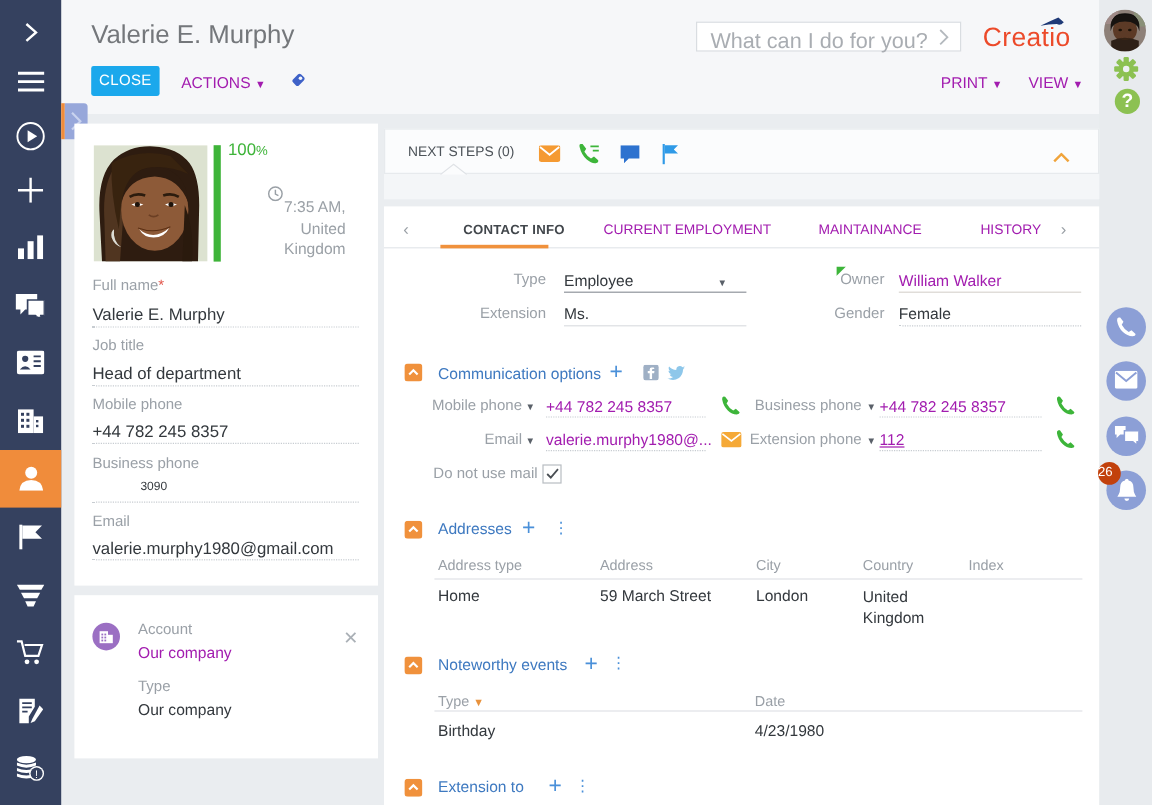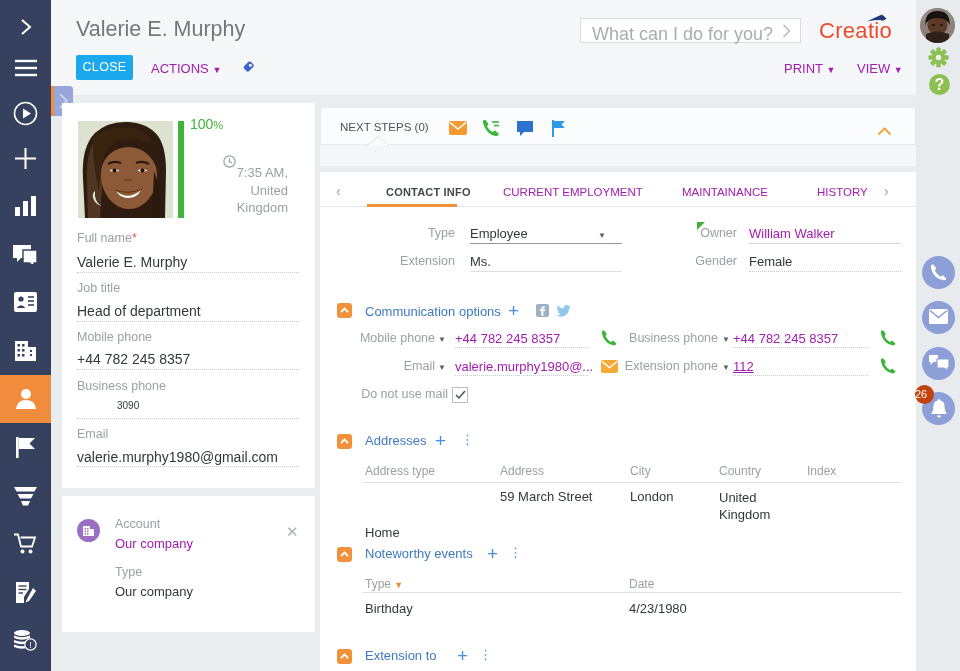--- a/index.html
+++ b/index.html
@@ -369,21 +369,21 @@
 <div class="abs" style="left:365px; top:433px; font-size:13px; color:#3e79c0;">Addresses</div>
 <div class="abs" style="left:435px; top:430px; font-size:19px; color:#4a90d9; font-weight:300;">+</div>
 <div class="abs" style="left:461px; top:432px; font-size:13px; color:#4a90d9; letter-spacing:0;">⋮</div>
 
 <div class="abs lbl" style="left:365px; top:464px; font-size:12px;">Address type</div>
 <div class="abs lbl" style="left:500px; top:464px; font-size:12px;">Address</div>
 <div class="abs lbl" style="left:630px; top:464px; font-size:12px;">City</div>
 <div class="abs lbl" style="left:719px; top:464px; font-size:12px;">Country</div>
 <div class="abs lbl" style="left:807px; top:464px; font-size:12px;">Index</div>
 <div class="abs" style="left:362px; top:482px; width:540px; border-bottom:1px solid #dfe2e6;"></div>
-<div class="abs val" style="left:365px; top:489px;margin-top:36px;">Home</div>
+<div class="abs val" style="left:365px; top:489px;">Home</div>
 <div class="abs val" style="left:500px; top:489px;">59 March Street</div>
 <div class="abs val" style="left:630px; top:489px;">London</div>
 <div class="abs val" style="left:719px; top:489px; width:70px; line-height:17px;">United Kingdom</div>
 
 <svg class="abs" style="left:337px; top:547px;" width="15" height="15" viewBox="0 0 15 15">
     <rect width="15" height="15" rx="3" fill="#f0913c"></rect>
     <path d="M4 9 L7.5 5.5 L11 9" stroke="#fff" stroke-width="1.8" fill="none"></path>
   </svg>
 <div class="abs" style="left:365px; top:546px; font-size:13px; color:#3e79c0;">Noteworthy events</div>
 <div class="abs" style="left:487px; top:543px; font-size:19px; color:#4a90d9; font-weight:300;">+</div>

